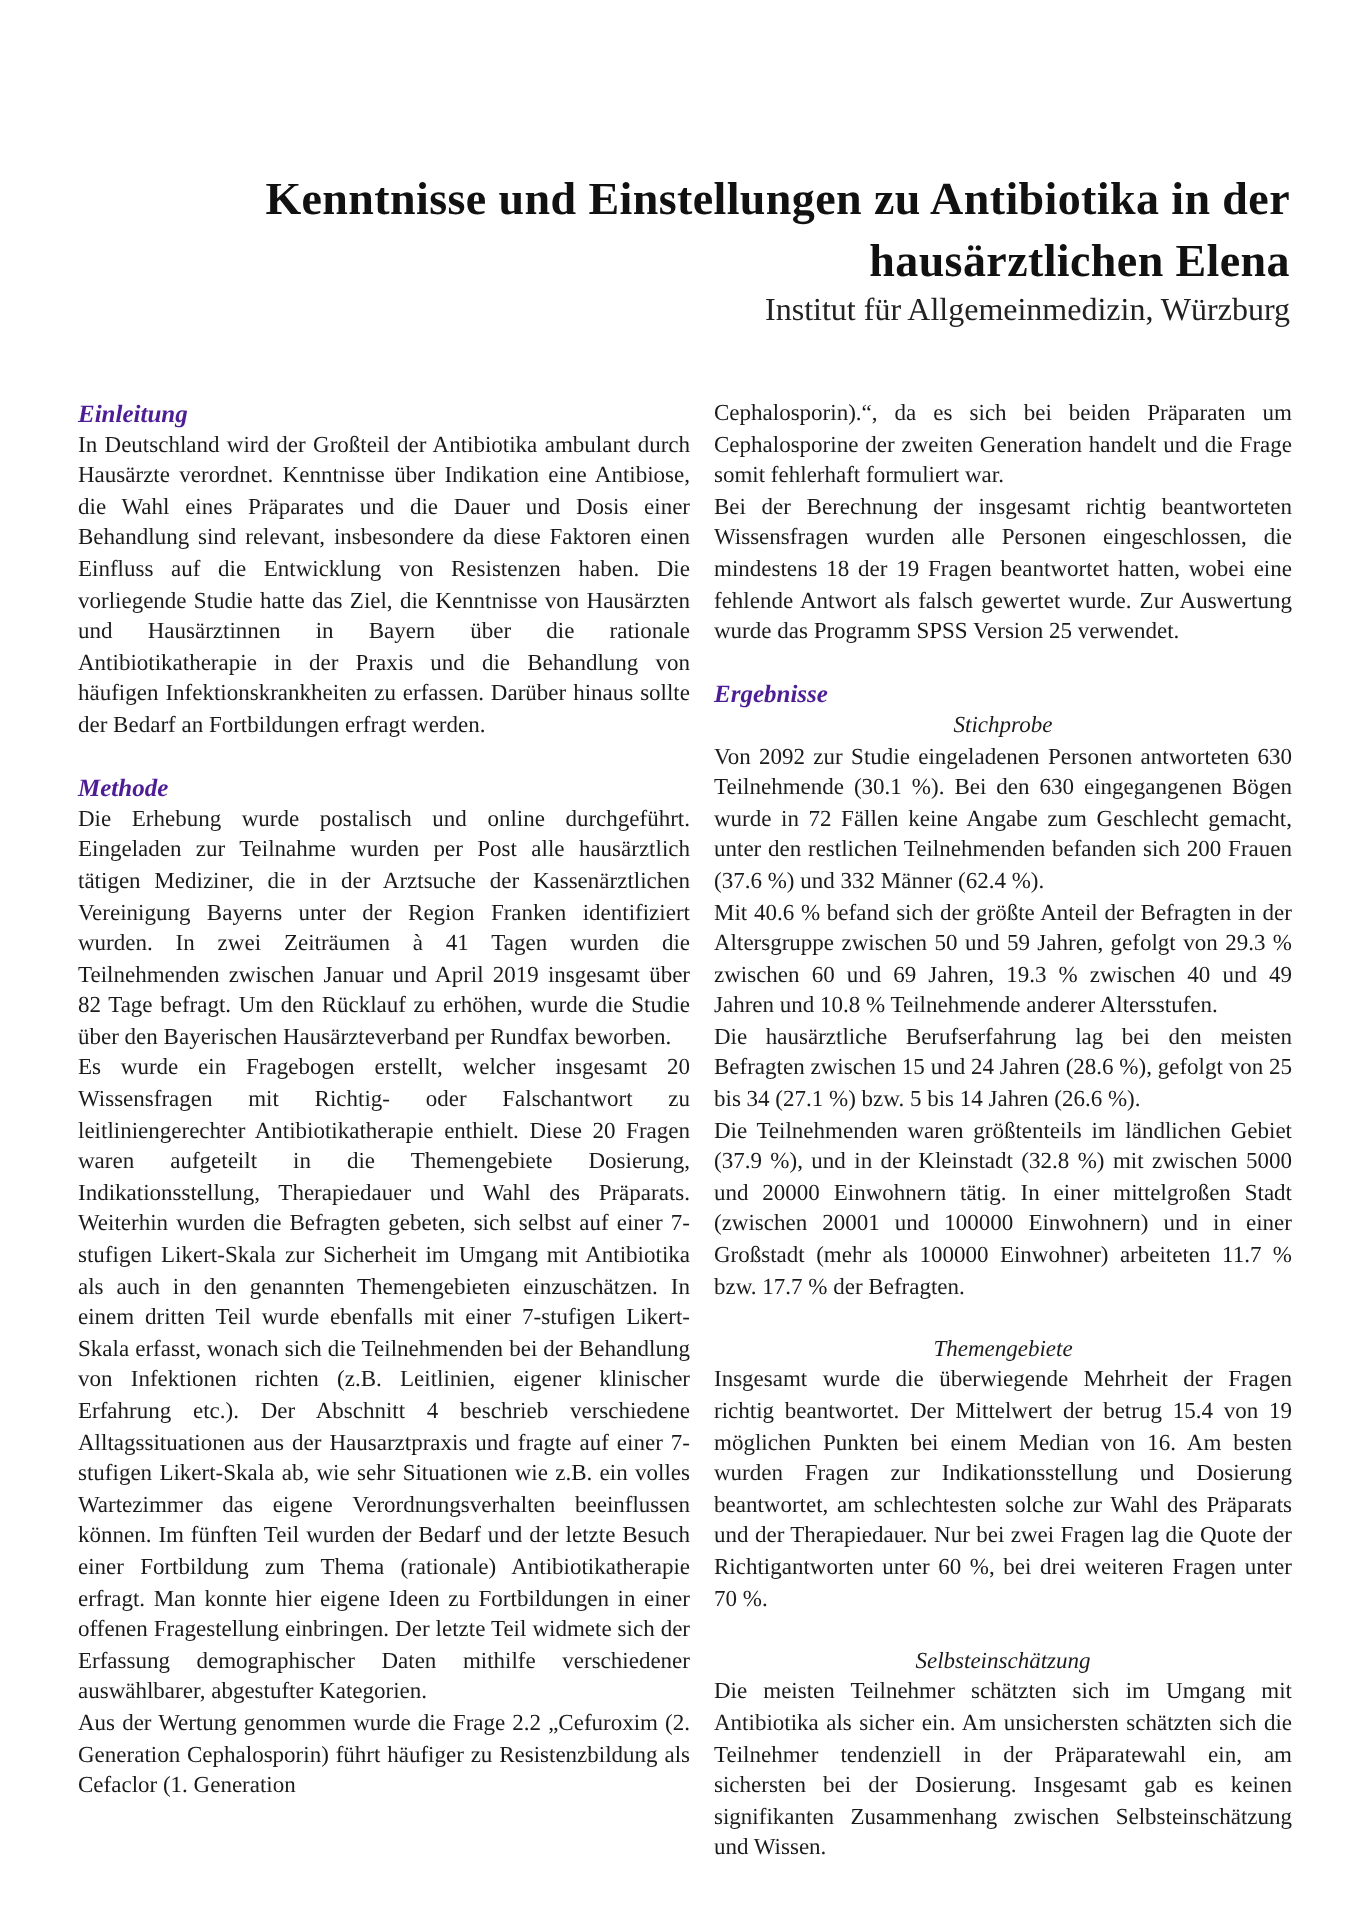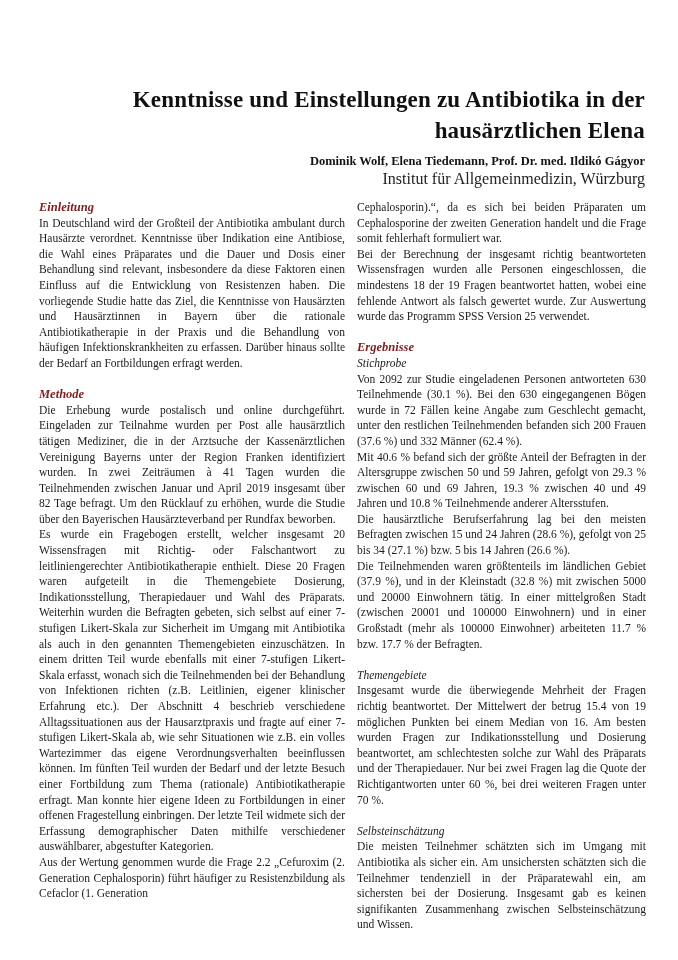--- a/index.html
+++ b/index.html
@@ -56,45 +56,44 @@
   }
   .col-left  { left: 39px;  width: 306px; }
   .col-right { left: 357px; width: 289px; }
   .section-heading {
     margin: 0;
     font-size: 12.5px;
     font-weight: bold;
     font-style: italic;
     line-height: 15.6px;
     text-align: left;
-    color: #7f1d1d;
+    color: #4c1d95;
   }
   .sub-heading {
     margin: 0;
     font-size: 11.5px;
     font-weight: normal;
     font-style: italic;
     line-height: 15.6px;
-    text-align: left;
+    text-align: center;
     color: #1b1b1b;
   }
   .gap-above { margin-top: 15.6px; }
   p.body-par {
     margin: 0;
   }
 </style>
 </head>
 <body>
 
 <div class="page">
 
   <header class="title-block">
     <span class="title-line">Kenntnisse und Einstellungen zu Antibiotika in der</span>
     <span class="title-line">hausärztlichen Elena</span>
-    <span class="authors">Dominik Wolf, Elena Tiedemann, Prof. Dr. med. Ildikó Gágyor</span>
     <span class="affiliation">Institut für Allgemeinmedizin, Würzburg</span>
   </header>
 
   <section class="col col-left">
     <h3 class="section-heading">Einleitung</h3>
     <p class="body-par">In Deutschland wird der Großteil der Antibiotika ambulant durch Hausärzte verordnet. Kenntnisse über Indikation eine Antibiose, die Wahl eines Präparates und die Dauer und Dosis einer Behandlung sind relevant, insbesondere da diese Faktoren einen Einfluss auf die Entwicklung von Resistenzen haben. Die vorliegende Studie hatte das Ziel, die Kenntnisse von Hausärzten und Hausärztinnen in Bayern über die rationale Antibiotikatherapie in der Praxis und die Behandlung von häufigen Infektionskrankheiten zu erfassen. Darüber hinaus sollte der Bedarf an Fortbildungen erfragt werden.</p>
 
     <h3 class="section-heading gap-above">Methode</h3>
     <p class="body-par">Die Erhebung wurde postalisch und online durchgeführt. Eingeladen zur Teilnahme wurden per Post alle hausärztlich tätigen Mediziner, die in der Arztsuche der Kassenärztlichen Vereinigung Bayerns unter der Region Franken identifiziert wurden. In zwei Zeiträumen à 41 Tagen wurden die Teilnehmenden zwischen Januar und April 2019 insgesamt über 82 Tage befragt. Um den Rücklauf zu erhöhen, wurde die Studie über den Bayerischen Hausärzteverband per Rundfax beworben.</p>
     <p class="body-par">Es wurde ein Fragebogen erstellt, welcher insgesamt 20 Wissensfragen mit Richtig- oder Falschantwort zu leitliniengerechter Antibiotikatherapie enthielt. Diese 20 Fragen waren aufgeteilt in die Themengebiete Dosierung, Indikationsstellung, Therapiedauer und Wahl des Präparats. Weiterhin wurden die Befragten gebeten, sich selbst auf einer 7-stufigen Likert-Skala zur Sicherheit im Umgang mit Antibiotika als auch in den genannten Themengebieten einzuschätzen. In einem dritten Teil wurde ebenfalls mit einer 7-stufigen Likert-Skala erfasst, wonach sich die Teilnehmenden bei der Behandlung von Infektionen richten (z.B. Leitlinien, eigener klinischer Erfahrung etc.). Der Abschnitt 4 beschrieb verschiedene Alltagssituationen aus der Hausarztpraxis und fragte auf einer 7-stufigen Likert-Skala ab, wie sehr Situationen wie z.B. ein volles Wartezimmer das eigene Verordnungsverhalten beeinflussen können. Im fünften Teil wurden der Bedarf und der letzte Besuch einer Fortbildung zum Thema (rationale) Antibiotikatherapie erfragt. Man konnte hier eigene Ideen zu Fortbildungen in einer offenen Fragestellung einbringen. Der letzte Teil widmete sich der Erfassung demographischer Daten mithilfe verschiedener auswählbarer, abgestufter Kategorien.</p>

